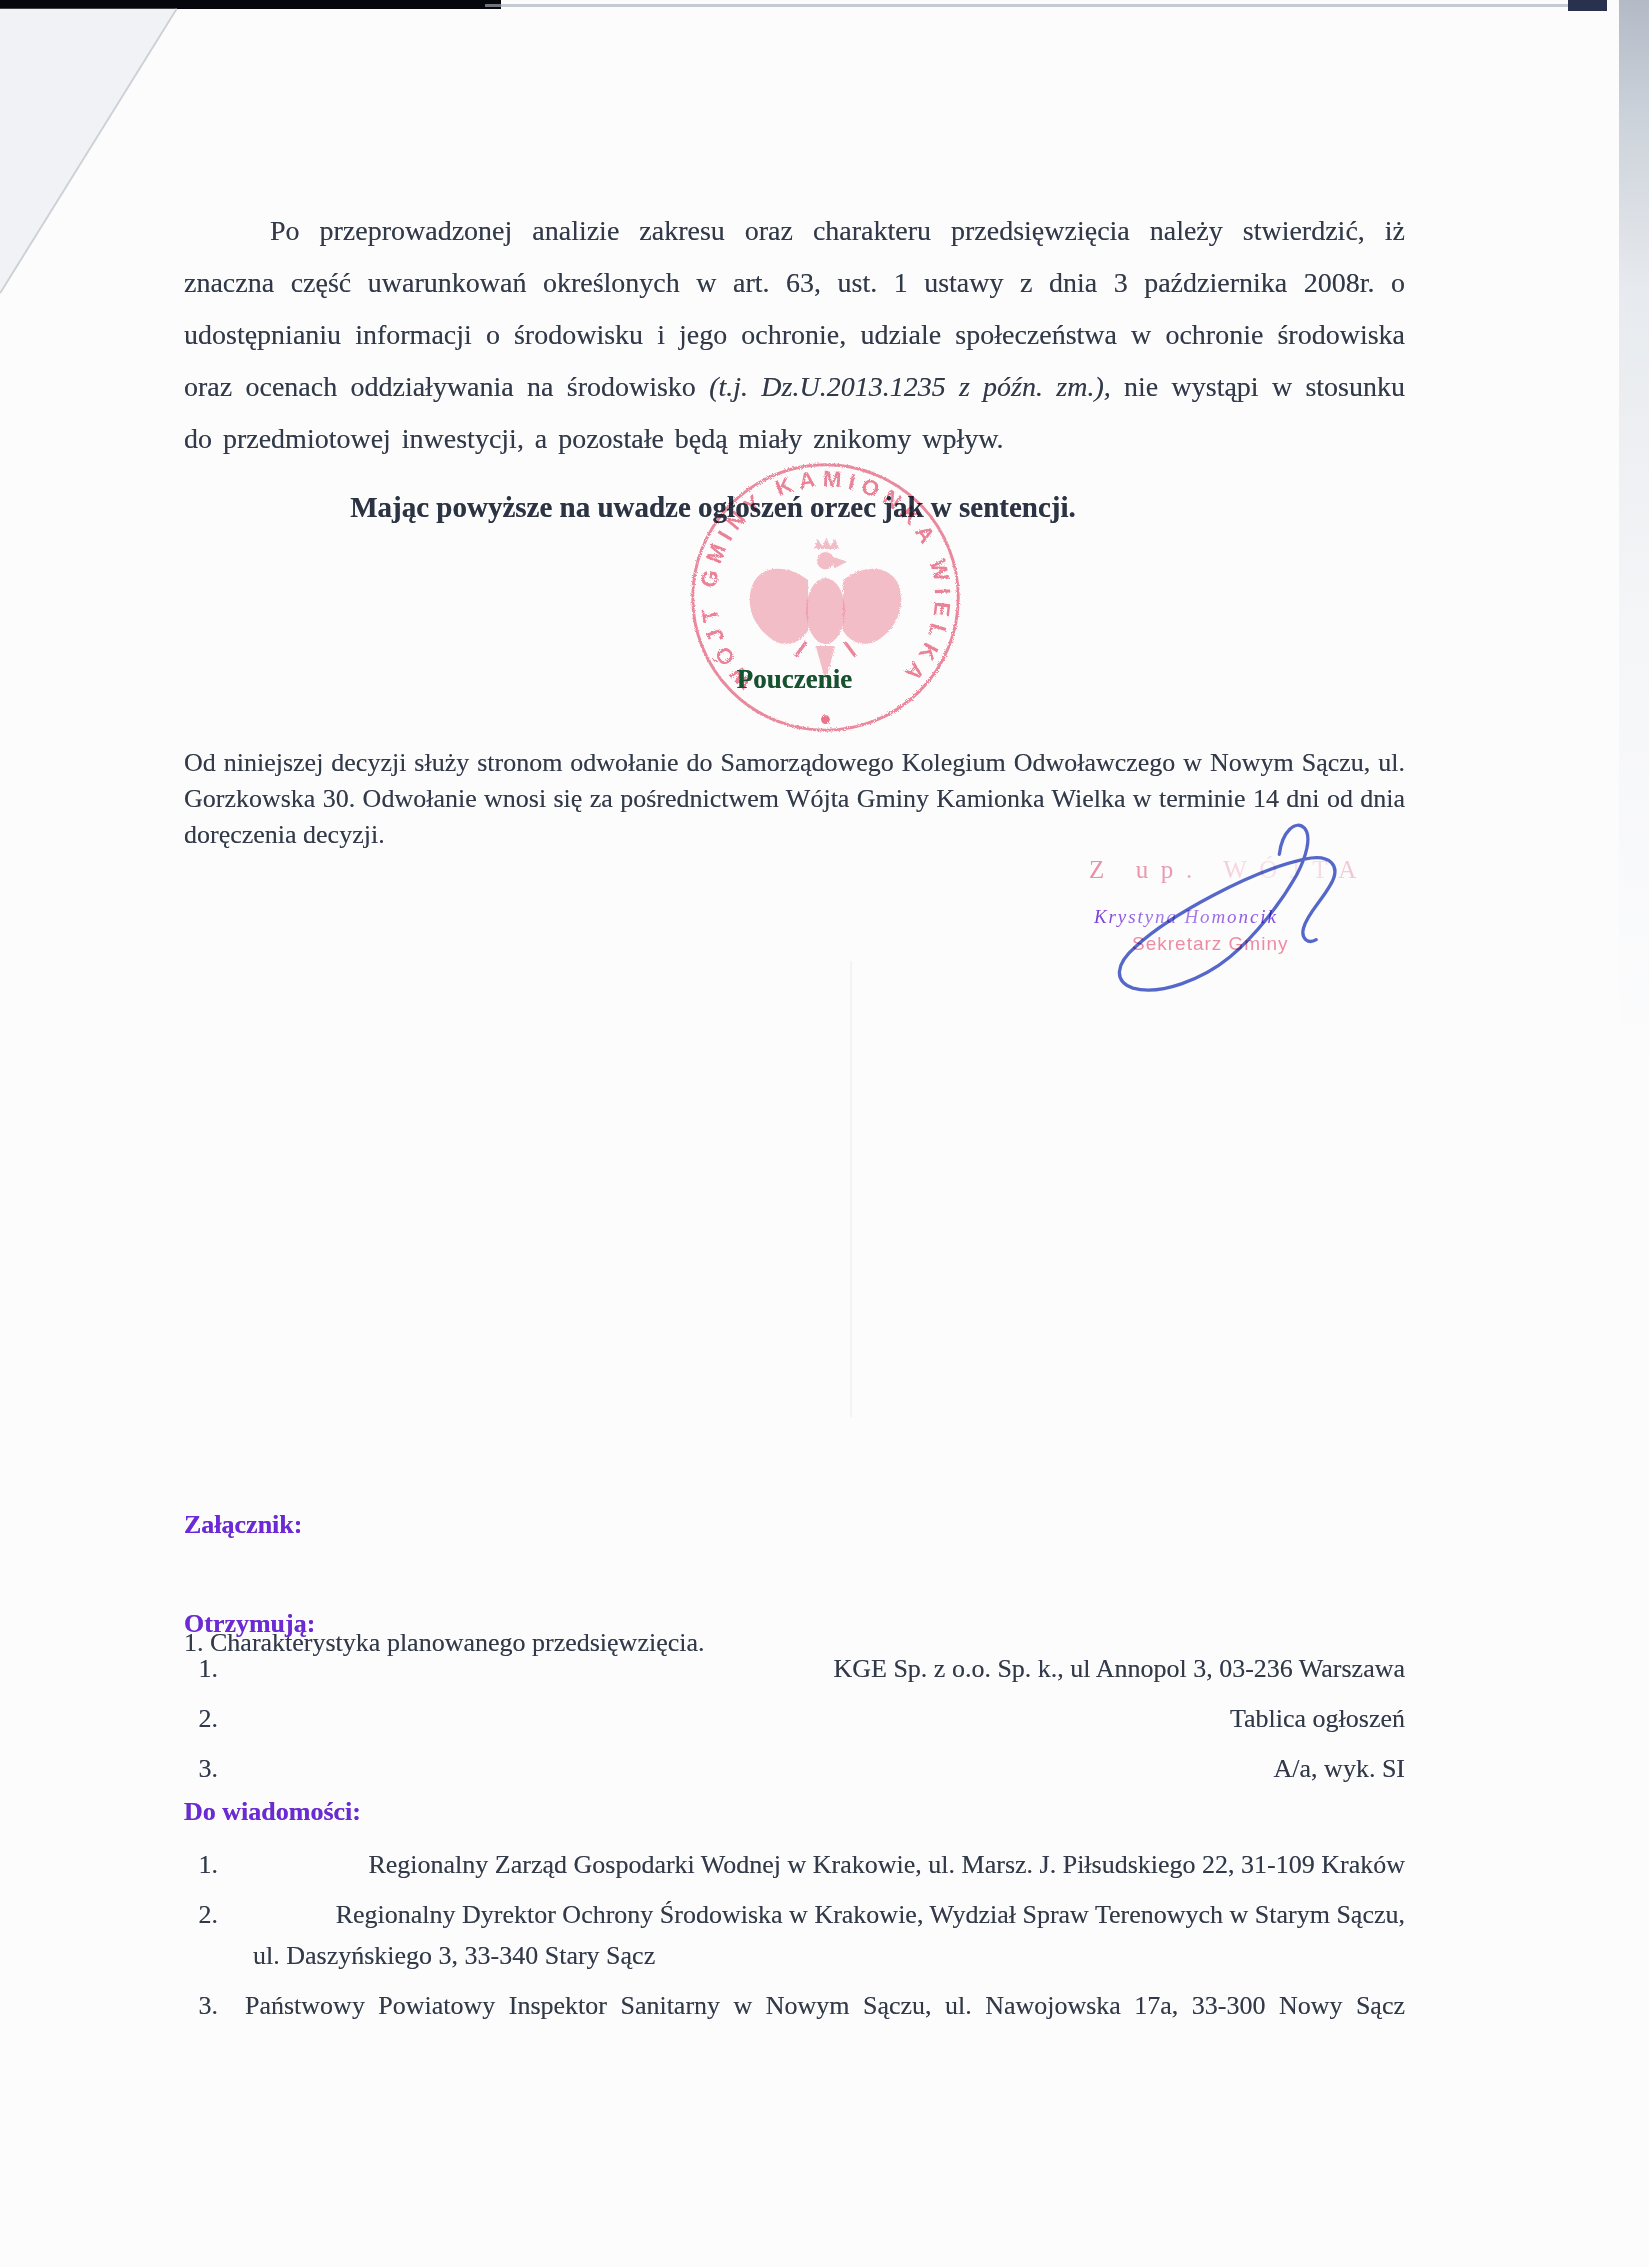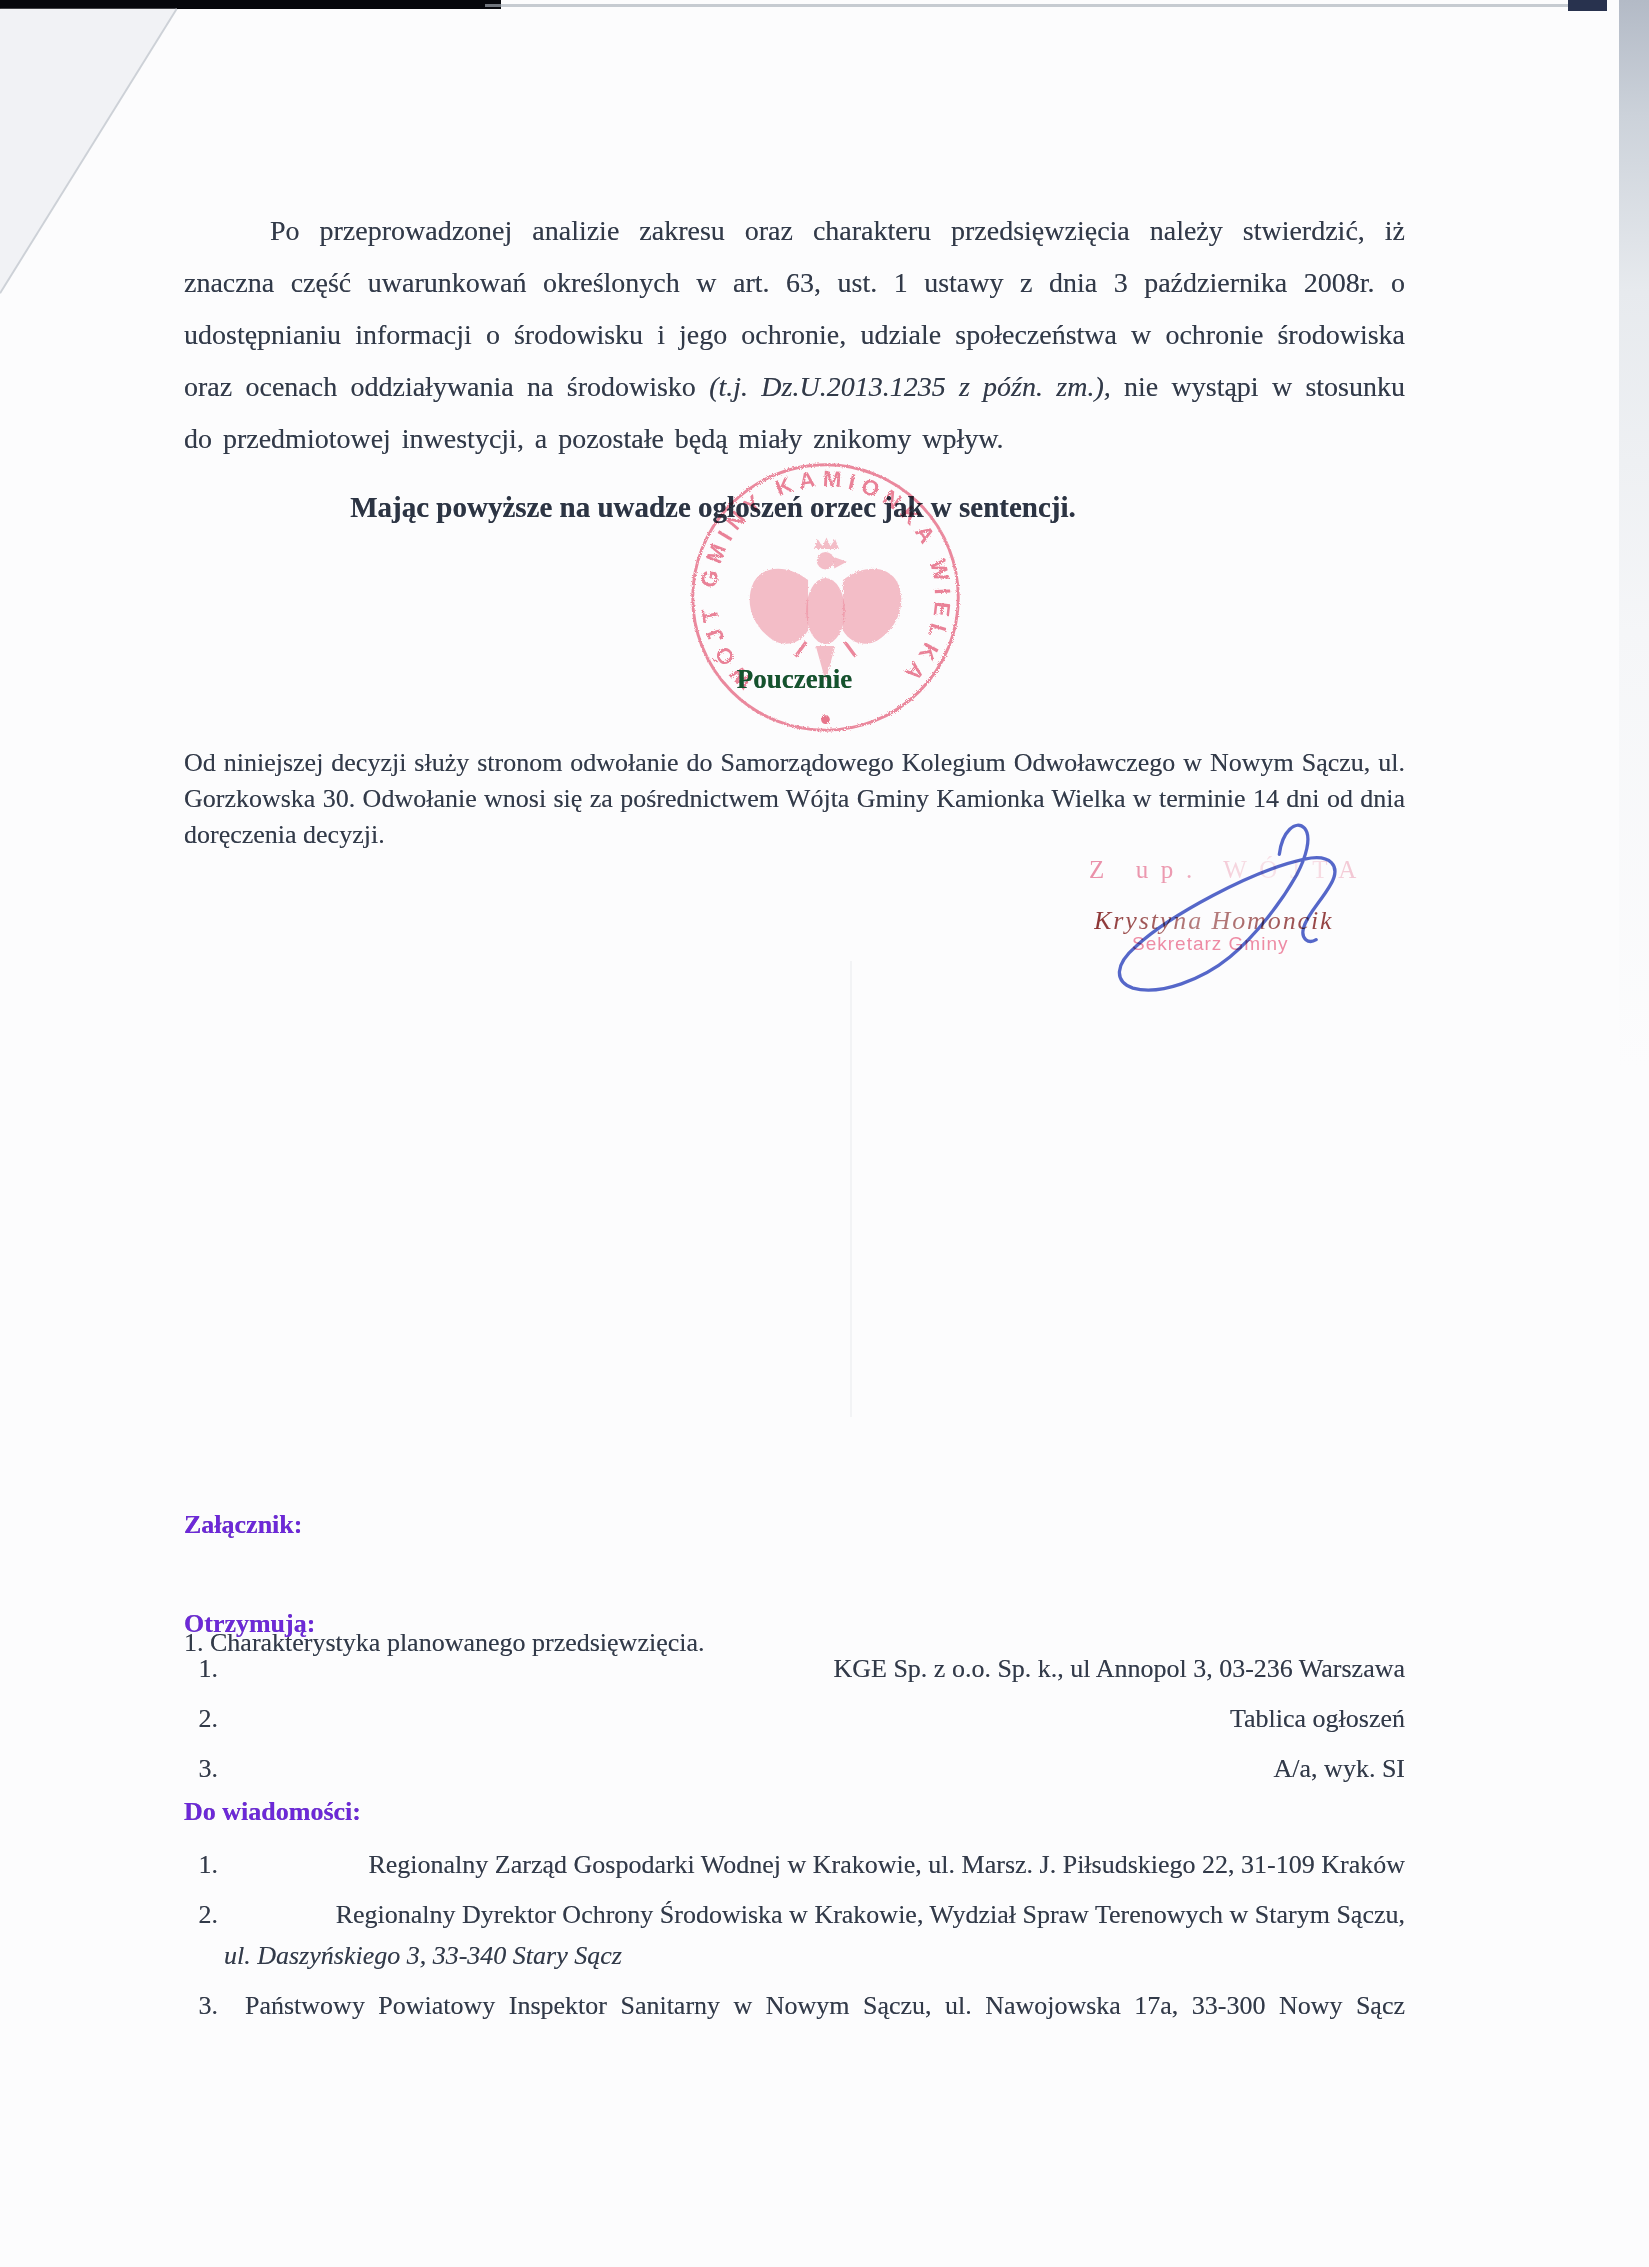--- a/index.html
+++ b/index.html
@@ -52,39 +52,39 @@
   .sig-svg{position:absolute;left:1067px;top:796px;width:349px;height:233px;mix-blend-mode:multiply;z-index:2;}
   .sig-z{
     position:absolute;left:1089px;top:856px;
     font-size:25px;letter-spacing:12.6px;color:#e98aa4;
     filter:blur(0.3px);z-index:1;white-space:nowrap;
     -webkit-mask-image:linear-gradient(90deg,rgba(0,0,0,.95) 0,rgba(0,0,0,.85) 30%,rgba(0,0,0,.28) 55%,rgba(0,0,0,.18) 75%,rgba(0,0,0,.55) 100%);
     mask-image:linear-gradient(90deg,rgba(0,0,0,.95) 0,rgba(0,0,0,.85) 30%,rgba(0,0,0,.28) 55%,rgba(0,0,0,.18) 75%,rgba(0,0,0,.55) 100%);
   }
   .sig-name{
     position:absolute;left:1094px;top:906px;
-    font-size:26px;font-style:italic;letter-spacing:1.9px;color:#7f1d1d;
+    font-size:19px;font-style:italic;letter-spacing:1.9px;color:#6d28d9;
     filter:blur(0.3px);z-index:1;white-space:nowrap;
     -webkit-mask-image:linear-gradient(90deg,rgba(0,0,0,.9) 0,rgba(0,0,0,.55) 45%,rgba(0,0,0,.85) 100%);
     mask-image:linear-gradient(90deg,rgba(0,0,0,.9) 0,rgba(0,0,0,.55) 45%,rgba(0,0,0,.85) 100%);
   }
   .sig-title{
     position:absolute;left:1132px;top:933px;
     font-family:"Liberation Sans",sans-serif;
     font-size:19px;letter-spacing:1px;color:#ec7f9b;
     filter:blur(0.3px);z-index:1;white-space:nowrap;opacity:.9;
   }
   
   .h-bold{position:absolute;left:184px;font-weight:700;font-size:26px;color:#6d28d9;text-shadow:0 0 0.4px rgba(44,52,67,.55);}
   .line{position:absolute;left:184px;width:1221px;font-size:26px;text-shadow:0 0 0.4px rgba(50,58,73,.5);}
   .row{position:absolute;left:184px;width:1221px;display:flex;font-size:26px;text-shadow:0 0 0.4px rgba(50,58,73,.5);}
   .num{box-sizing:border-box;width:61px;padding-left:14.6px;flex:none;}
   .itx{flex:1;text-align:right;}
   .stretch{text-align:justify;text-align-last:justify;}
-  .cont{margin-left:40px;font-style:italic;}
+  .cont{margin-left:69px;}
 </style>
 </head>
 <body>
 
 <div class="page">
 
   <div class="art-topbar"></div>
   <div class="art-topline"></div>
   <div class="art-toprightsq"></div>
   <div class="art-rightstrip"></div>

